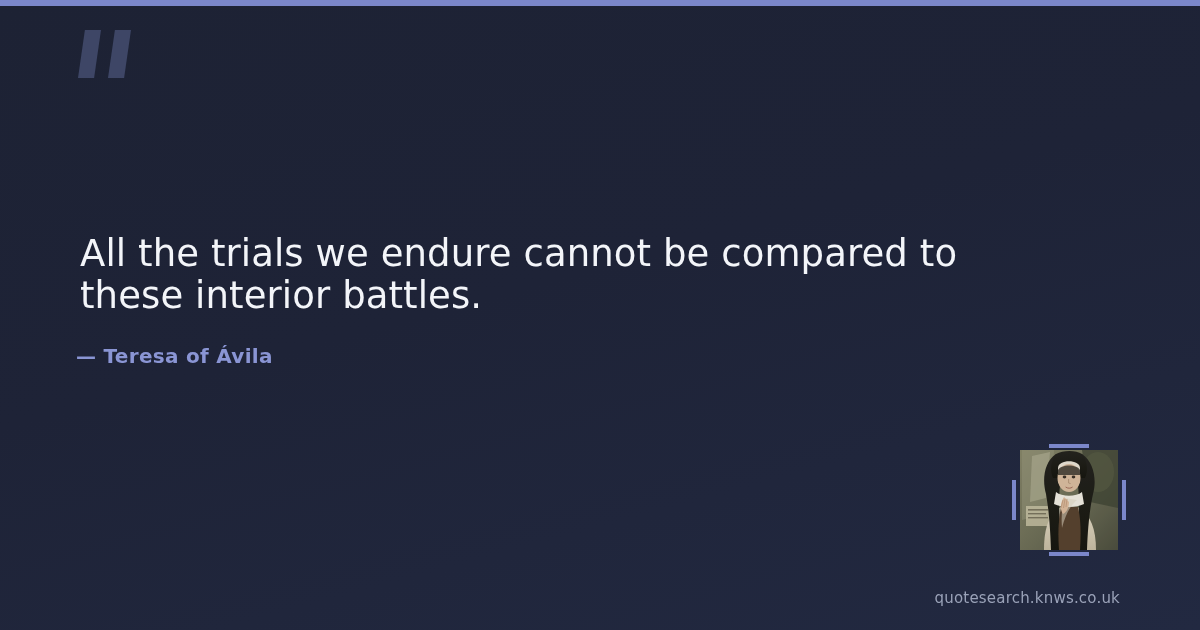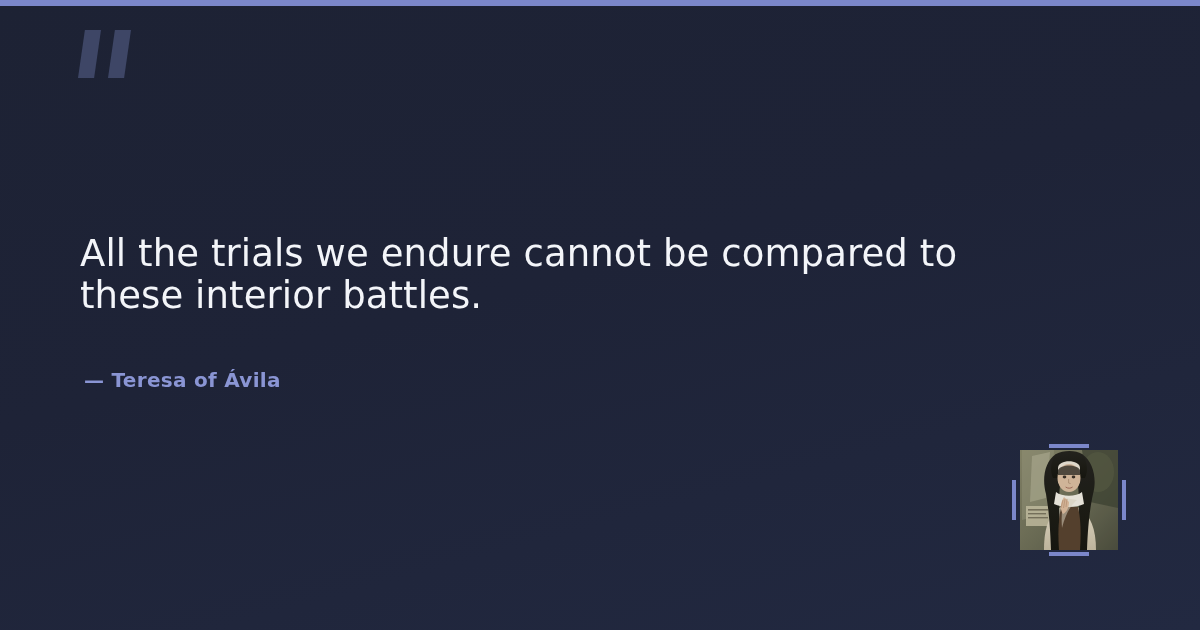--- a/index.html
+++ b/index.html
@@ -65,28 +65,27 @@
     line-height:1.13;
     font-weight:400;
     color:#f3f5f9;
     letter-spacing:0.1px;
     white-space:pre-wrap;
   }
 
   
   .attribution {
     position:absolute;
-    left:84px;
+    left:76px;
     top:344px;
     font-size:20px;
     font-weight:700;
     color:#8a95d4;
     letter-spacing:0.3px;
     white-space:nowrap;
-    margin-top:24px;
   }
 
   
   .portrait-wrap {
     position:absolute;
     left:1020px;
     top:450px;
     width:98px;
     height:100px;
   }
@@ -189,14 +188,15 @@
 
         <rect x="0" y="0" width="98" height="100" fill="#2a2a18" opacity="0.1"></rect>
       </svg>
     </div>
     <span class="tick top"></span>
     <span class="tick bottom"></span>
     <span class="tick left"></span>
     <span class="tick right"></span>
   </div>
 
+  <div class="source-footer">quotesearch.knws.co.uk</div>
 
 </div>
 
 </body></html>

